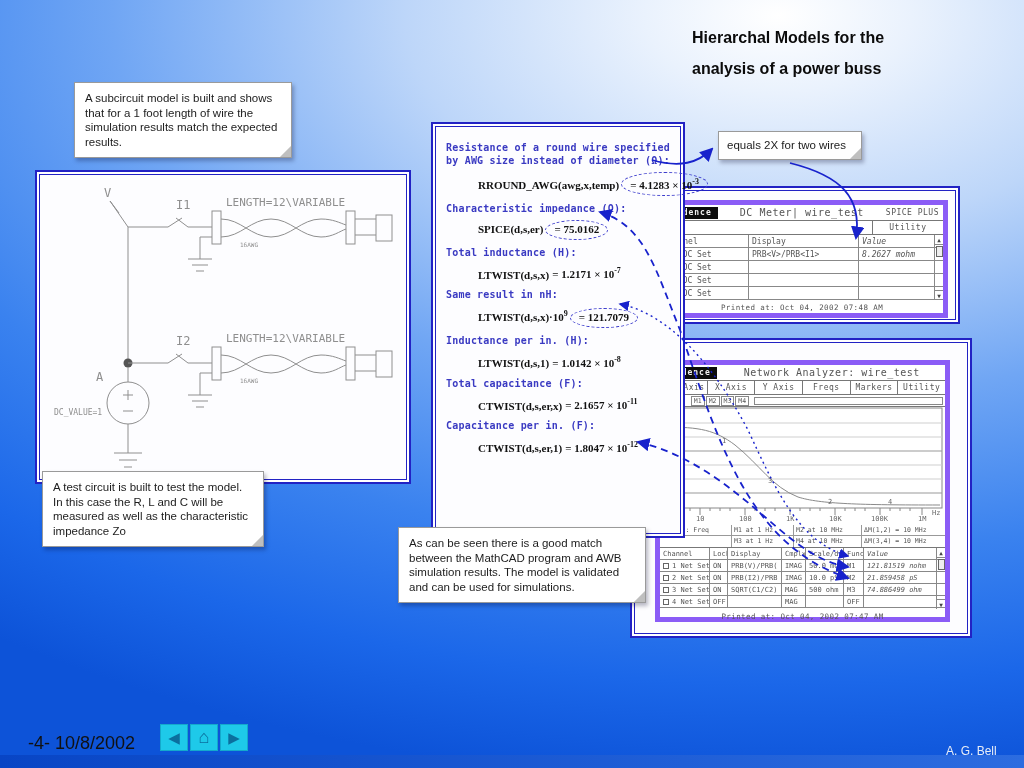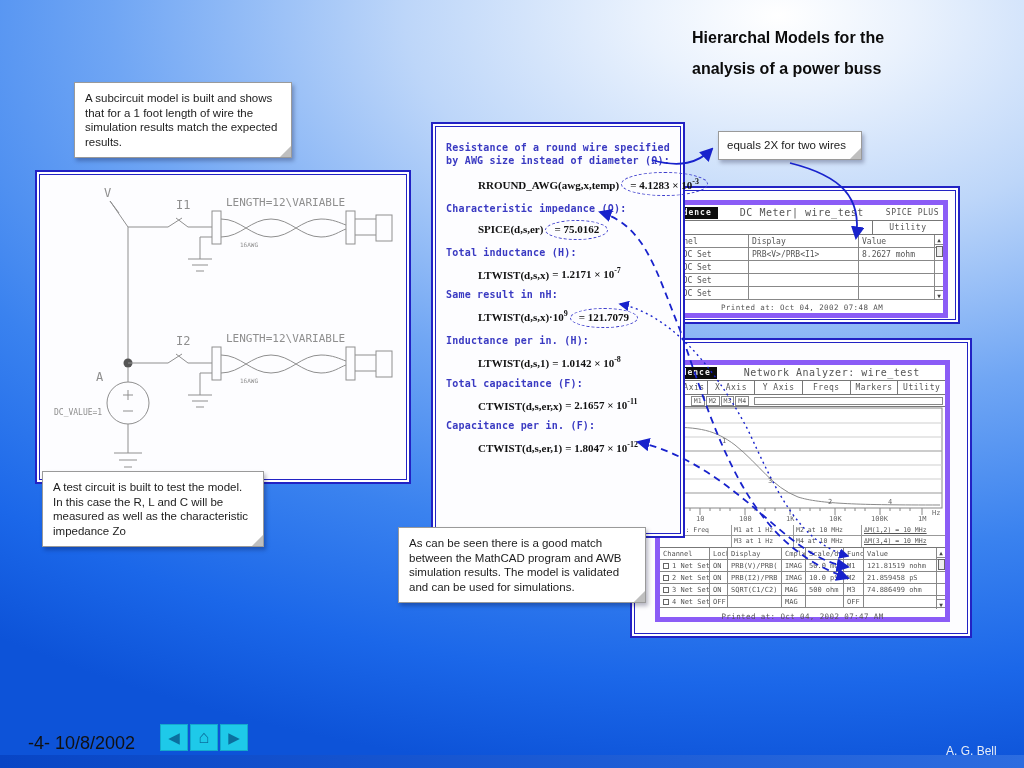--- a/index.html
+++ b/index.html
@@ -66,21 +66,21 @@
   .wbrand{font-size:8px;letter-spacing:.5px;}
   .menurow{display:flex;height:14px;border-bottom:1px solid #777;}
   .menurow .mcell{border-right:1px solid #777;display:flex;align-items:center;
     justify-content:center;flex:1;letter-spacing:.5px;}
   .menurow .mcell:last-child{border-right:none;}
   .tbl{position:relative;}
   .trow{display:flex;height:13px;border-bottom:1px solid #888;align-items:stretch;}
   .trow.hdr{height:13px;}
   .tcell{border-right:1px solid #888;padding:1px 3px;overflow:hidden;
     white-space:nowrap;display:flex;align-items:center;gap:3px;}
-  .tcell:last-child{border-right:none;}
+  .tcell:last-child{border-right:none;font-style:italic;}
   .cbx{width:6px;height:6px;border:1px solid #666;background:#fff;flex:none;}
   .scroll{position:absolute;top:0;right:0;width:9px;bottom:0;border-left:1px solid #888;
     display:flex;flex-direction:column;align-items:center;font-size:6px;color:#444;}
   .sarrow{height:10px;width:100%;border-bottom:1px solid #888;text-align:center;line-height:10px;cursor:pointer;}
   .sarrow.down{border-top:1px solid #888;border-bottom:none;margin-top:auto;}
   .sthumb{width:7px;height:11px;border:1px solid #666;margin-top:1px;background:#eee;}
   .wfooter{text-align:center;font-size:7.5px;padding-top:3px;letter-spacing:.4px;}
 
   
   .dc-ch{width:88px;} .dc-disp{width:110px;} .dc-val{flex:1;}
@@ -91,21 +91,21 @@
   .ntoolbar{display:flex;height:12px;border-bottom:1px solid #777;align-items:center;
     padding:1px 2px;gap:1px;}
   .tb-cell{border:1px solid #888;padding:0 2px;font-size:6.5px;line-height:8px;}
   .tb-gap{width:6px;}
   .tb-bar{flex:1;border:1px solid #888;height:8px;margin-left:4px;}
   
   .xinfo{border-bottom:1px solid #777;font-size:6.5px;}
   .xrow{display:flex;height:11px;border-bottom:1px solid #999;}
   .xrow:last-child{border-bottom:none;}
   .xcell{border-right:1px solid #999;padding:1px 2px;overflow:hidden;white-space:nowrap;}
-  .xc1{width:72px;} .xc2{width:62px;} .xc3{width:68px;} .xcell:last-child{border-right:none;flex:1;text-decoration:underline;}
+  .xc1{width:72px;} .xc2{width:62px;} .xc3{width:68px;} .xcell:last-child{border-right:none;flex:1;}
 
   
   .page-footer{position:absolute;left:28px;top:733px;font-size:18px;color:#111;z-index:5;}
   .nav{position:absolute;left:160px;top:724px;display:flex;gap:2px;z-index:5;}
   .navbtn{width:26px;height:25px;background:#1ec9e9;border:1px solid #14a9cc;
     display:flex;align-items:center;justify-content:center;color:#0b6f9e;
     font-size:15px;line-height:15px;cursor:pointer;user-select:none;}
   .navbtn.home{font-size:18px;font-weight:bold;}
   .author{position:absolute;left:946px;top:744px;font-size:12px;color:#e8edf6;z-index:5;}
 

